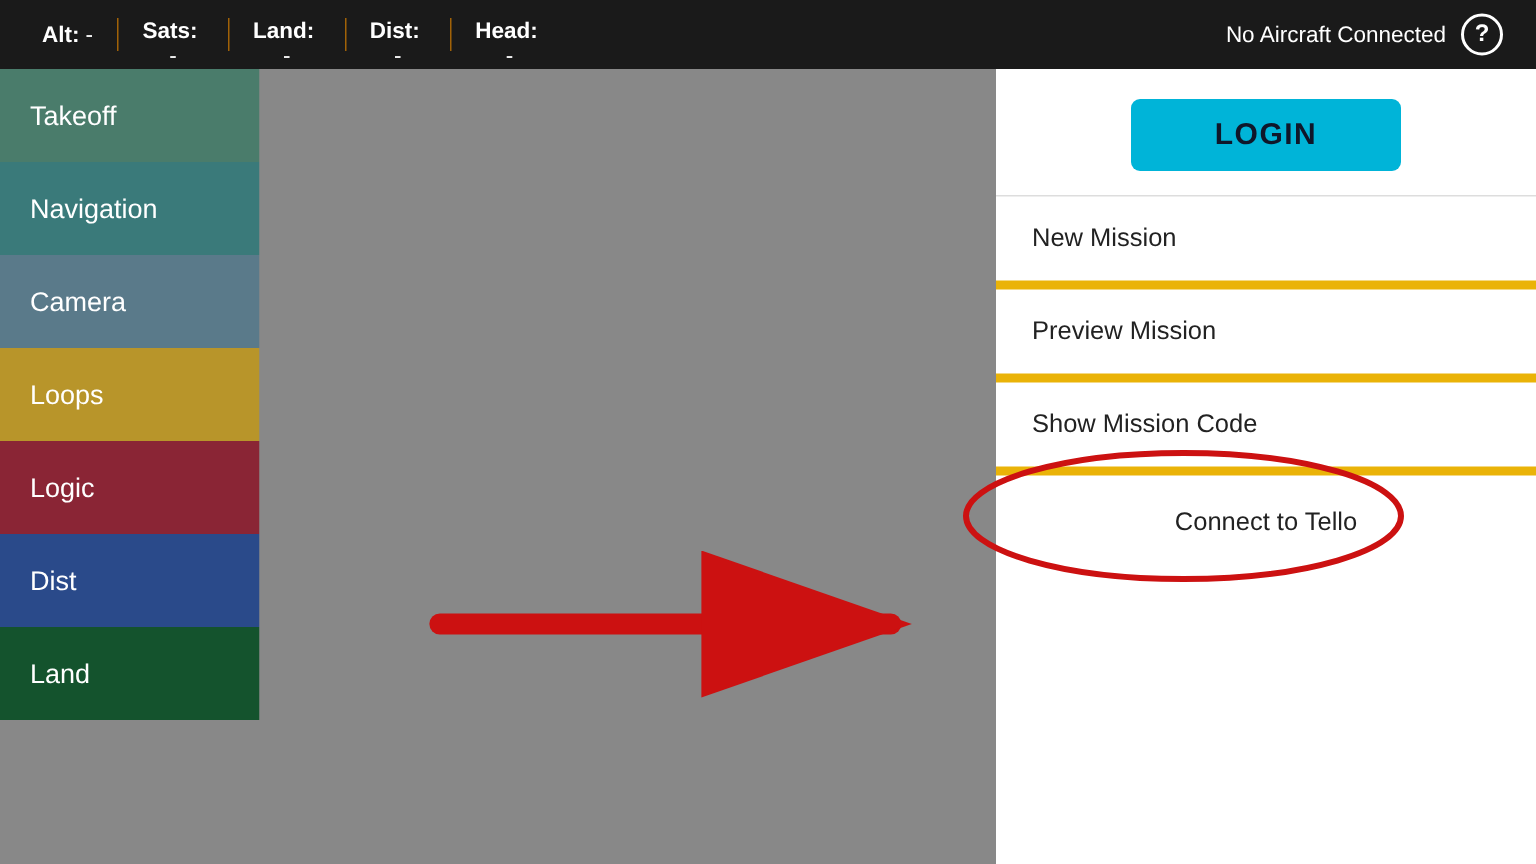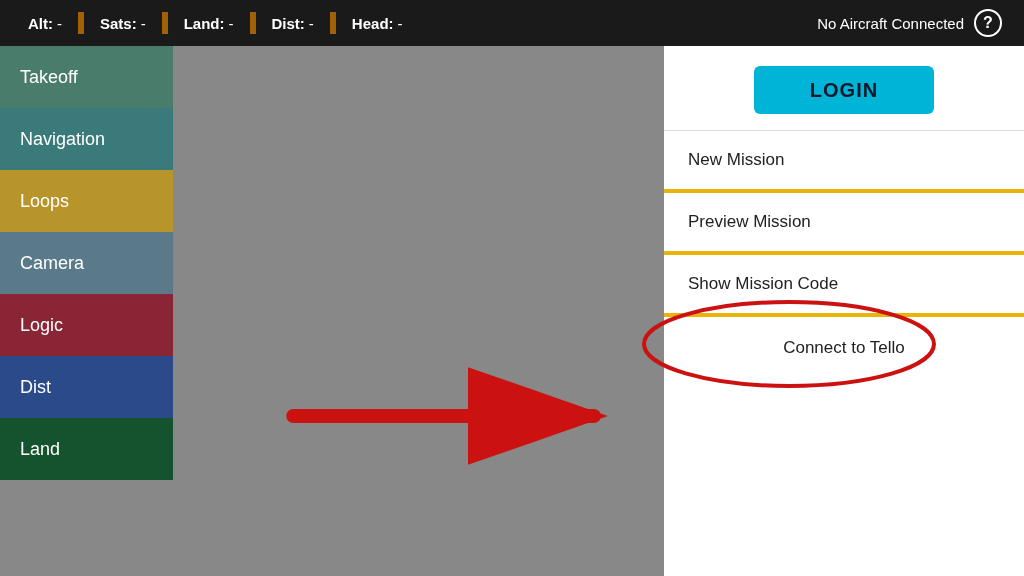--- a/index.html
+++ b/index.html
@@ -22,21 +22,22 @@
       gap: 0;
       font-size: 15px;
     }
     .top-bar-item {
       display: flex;
       align-items: center;
       padding: 0 16px;
       height: 100%;
     }
     .top-bar-item + .top-bar-item {
-      border-left: 6px solid #a16207;
+      border-left: 1px solid #a16207;
+      flex-direction: column;
     }
     .top-bar-label {
       font-weight: bold;
       margin-right: 4px;
     }
     .top-bar-value {
       font-weight: normal;
     }
     .top-bar-spacer {
       flex: 1;
@@ -126,21 +127,21 @@
       width: 180px;
       height: 48px;
       cursor: pointer;
       letter-spacing: 1px;
     }
     .menu-item {
       display: flex;
       align-items: center;
       padding: 0 24px;
       height: 62px;
-      border-bottom: 4px solid #eab308;
+      border-bottom: 6px solid #eab308;
       font-size: 17px;
       color: #222;
       cursor: pointer;
     }
     .menu-item:last-child {
       border-bottom: none;
       justify-content: center;
     }
     .connect-item {
       position: relative;
@@ -177,22 +178,22 @@
       <span>?</span>
     </div>
   </div>
 </div>
 
 <div id="main">
 
   <div id="sidebar">
   <div class="sidebar-item" style="background-color: rgb(74, 124, 107);">Takeoff</div>
       <div class="sidebar-item" style="background-color: rgb(58, 122, 122);">Navigation</div>
+      <div class="sidebar-item" style="background-color: rgb(90, 122, 138);">Camera</div>
       <div class="sidebar-item" style="background-color: rgb(184, 149, 42);">Loops</div>
-      <div class="sidebar-item" style="background-color: rgb(90, 122, 138);">Camera</div>
       <div class="sidebar-item" style="background-color: rgb(138, 37, 53);">Logic</div>
       <div class="sidebar-item" style="background-color: rgb(42, 74, 138);">Dist</div>
       <div class="sidebar-item" style="background-color: #14532d;">Land</div>
     </div>
 
   <div id="canvas-area">
     <div id="overlay">
       
       <svg width="100%" height="100%" viewBox="0 0 490 530" xmlns="http://www.w3.org/2000/svg" preserveAspectRatio="none">
 

